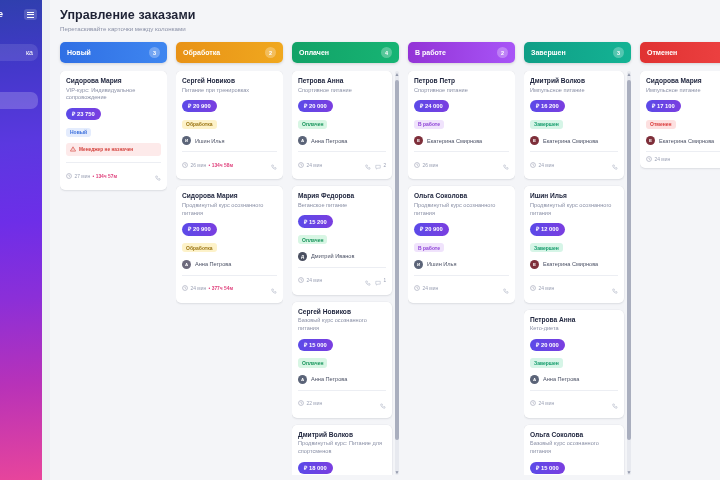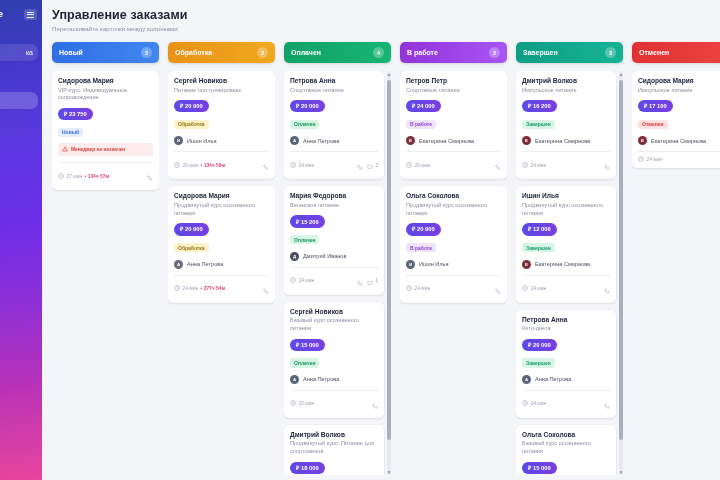--- a/index.html
+++ b/index.html
@@ -33,21 +33,21 @@
     border-radius: 7px; color:#fff; font-size: 7px;
     display:flex; align-items:center; justify-content:flex-end;
     padding-right: 5px;
   }
   .sb-item.a { top: 44px;  background: rgba(255,255,255,.11); }
   .sb-item.b { top: 92px;  background: rgba(255,255,255,.20); }
 
   
   .main {
     flex: 1; height: 480px; background: #f4f5f8;
-    padding: 8px 0 0 10px; overflow: hidden; position: relative;
+    padding: 8px 0 0 10px; overflow: hidden; position: relative; margin-left: 8px;
   }
   .page-title {
     font-size: 12.5px; font-weight: bold; color: #1e2235; letter-spacing: .1px;
   }
   .page-sub { font-size: 6.2px; color: #8a90a6; margin-top: 3px; }
 
   .board {
     display: flex; gap: 9px; margin-top: 10px;
     height: 432px; align-items: flex-start;
   }

